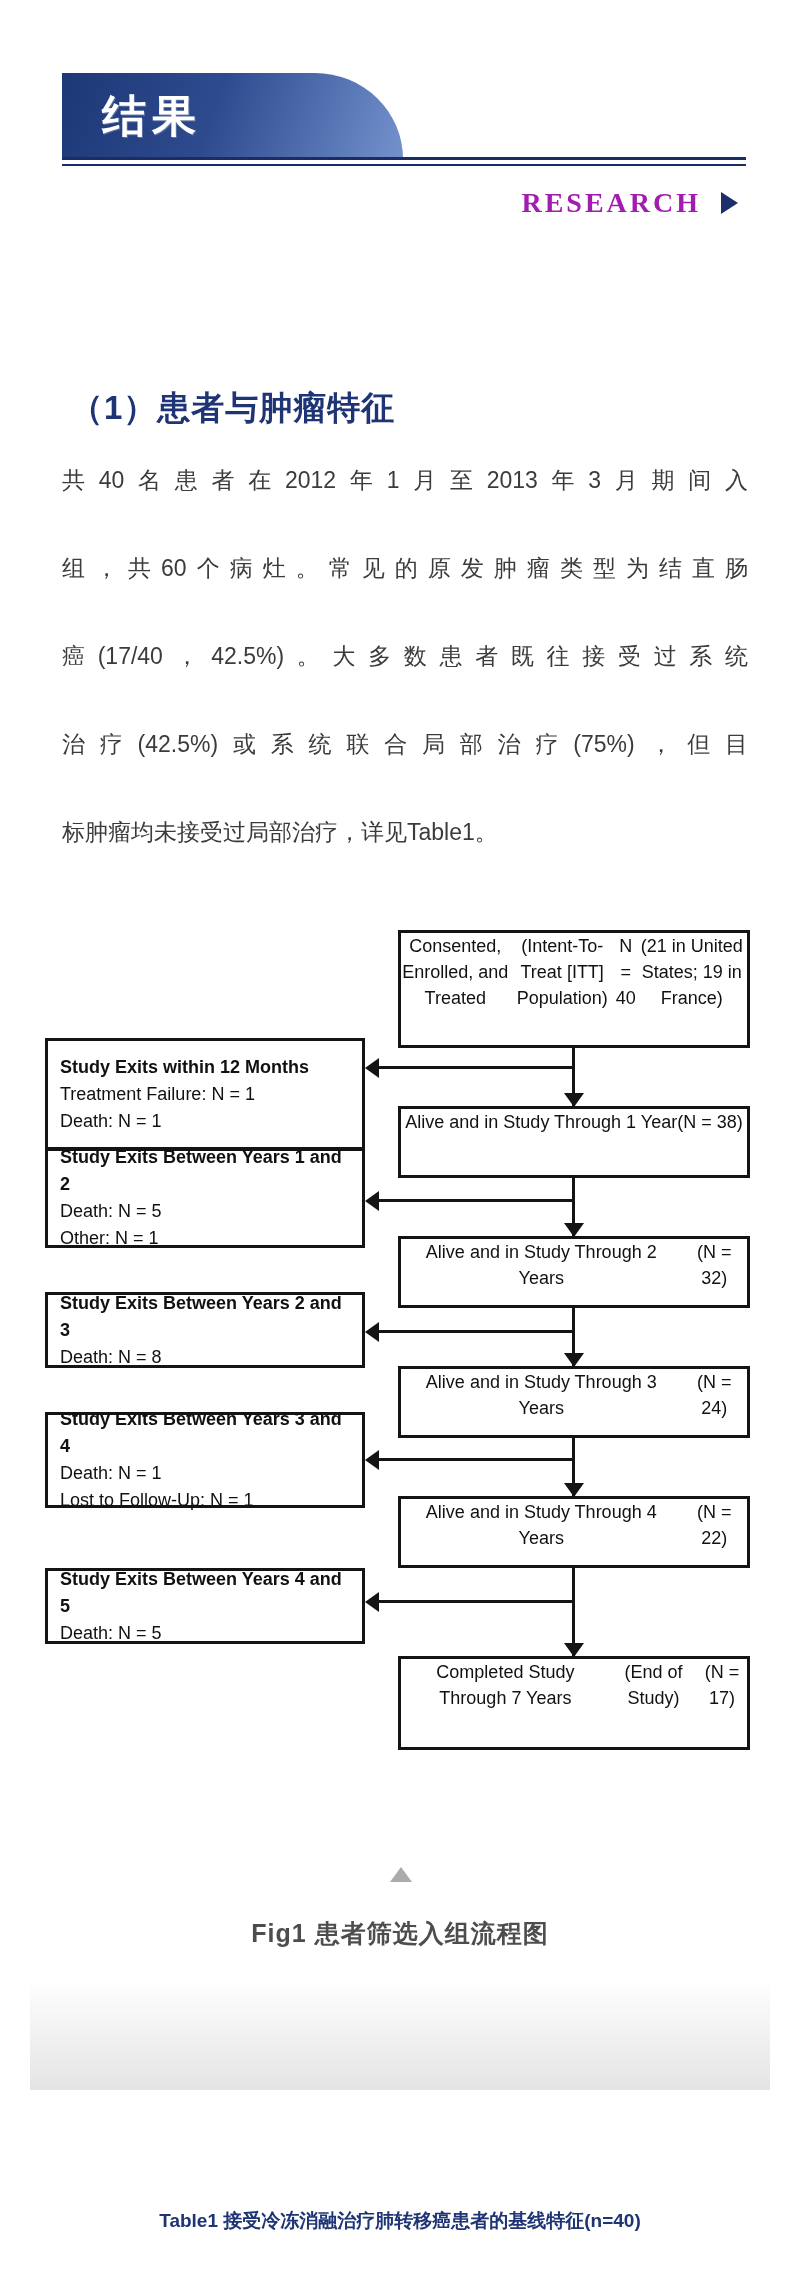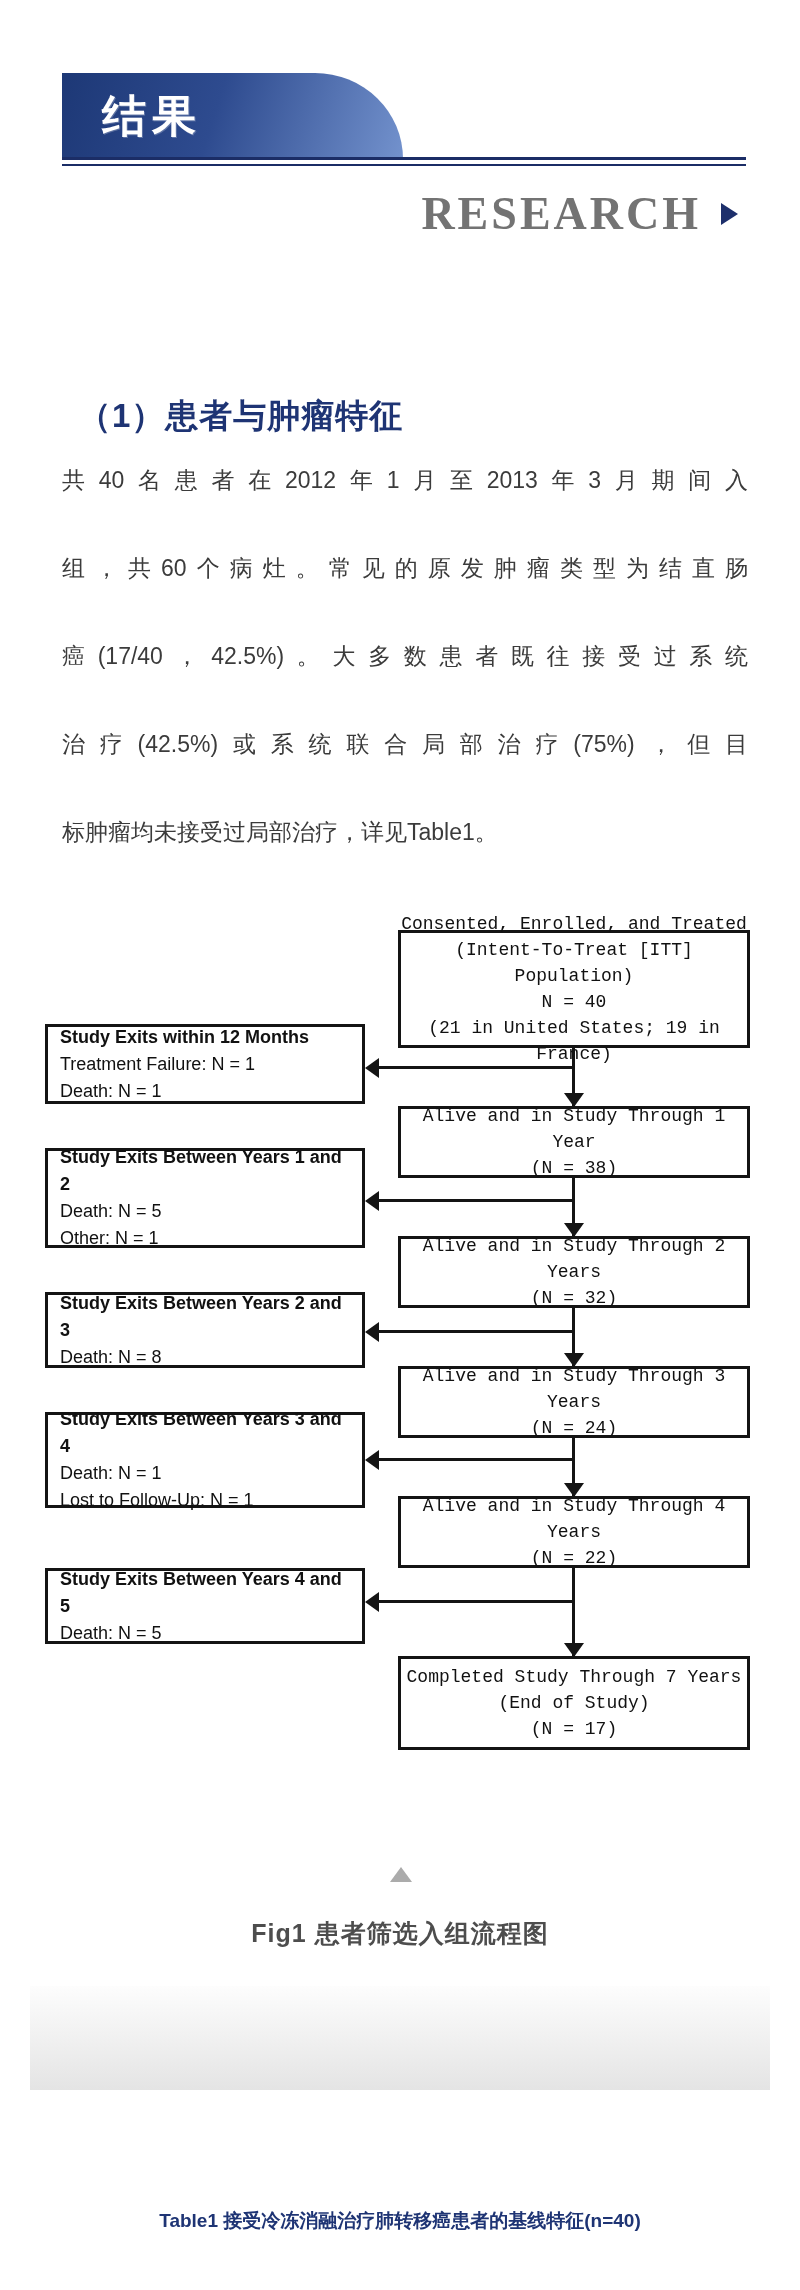--- a/index.html
+++ b/index.html
@@ -11,38 +11,38 @@
           background:linear-gradient(108deg,#1d3876 0%,#2e4b8f 45%,#7392cd 100%);
           border-top-right-radius:88px 86px;
           display:flex;align-items:center;padding-left:40px;box-sizing:border-box;}
   .banner-text{color:#ffffff;font-family:Liberation Sans, sans-serif;font-weight:bold;
                font-size:44px;letter-spacing:6px;text-shadow:1px 1px 0 rgba(255,255,255,.25);}
   .rule{position:absolute;left:62px;width:684px;background:#1b2d66;}
   .rule-thick{top:157px;height:3px;}
   .rule-thin{top:164px;height:2px;}
 
   .research{position:absolute;top:187px;right:62px;display:flex;align-items:center;gap:20px;}
-  .research-word{font-family:"Liberation Serif",serif;font-weight:bold;font-size:46px;
-                 letter-spacing:3px;color:#737373;}
+  .research-word{font-family:"Liberation Serif",serif;font-weight:bold;font-size:28px;
+                 letter-spacing:3px;color:#a21caf;}
   .research-arrow{width:0;height:0;border-left:17px solid #1d2f6b;
                   border-top:11px solid transparent;border-bottom:11px solid transparent;}
 
   
-  .heading{position:absolute;left:70px;top:386px;margin:8px;font-size:33px;line-height:44px;
+  .heading{position:absolute;left:70px;top:386px;margin:0;font-size:33px;line-height:44px;
            font-weight:bold;color:#1e3474;letter-spacing:1px;}
   .para{position:absolute;left:62px;top:436px;width:686px;}
   .pline{height:88px;line-height:88px;font-size:23px;color:#3b3b3b;
          text-align:justify;text-align-last:justify;}
   .pline-last{text-align-last:left;}
 
   
   .flow{position:absolute;left:0;top:930px;width:800px;height:826px;color:#111111;}
   .mbox{position:absolute;left:398px;width:352px;border:3px solid #141414;background:#fff;
-        box-sizing:border-box;display:flex;flex-direction:column;justify-content:center;
-        text-align:center;font-size:18px;line-height:26px;font-family:Liberation Mono, monospace;}
+        box-sizing:border-box;display:flex;flex-direction:row;justify-content:center;
+        text-align:center;font-size:18px;line-height:26px;}
   .ebox{position:absolute;left:45px;width:320px;border:3px solid #141414;background:#fff;
         box-sizing:border-box;display:flex;flex-direction:column;justify-content:center;
         font-size:18px;line-height:27px;padding:0 12px;}
   .etitle{font-weight:bold;}
   .vline{position:absolute;left:572px;width:3px;background:#141414;}
   .hline{position:absolute;left:378px;width:196px;height:3px;background:#141414;}
   .adown{position:absolute;left:564px;width:0;height:0;
          border-left:10px solid transparent;border-right:10px solid transparent;
          border-top:14px solid #141414;}
   .aleft{position:absolute;left:365px;width:0;height:0;
@@ -111,21 +111,21 @@
     <div class="mbox" style="top:566px;height:72px">
       <div>Alive and in Study Through 4 Years</div>
       <div>(N = 22)</div>
     </div>
     <div class="mbox" style="top:726px;height:94px">
       <div>Completed Study Through 7 Years</div>
       <div>(End of Study)</div>
       <div>(N = 17)</div>
     </div>
 
-    <div class="ebox" style="top:94px;height:80px">
+    <div class="ebox" style="top:108px;height:112px">
       <div class="etitle">Study Exits within 12 Months</div>
       <div>Treatment Failure: N = 1</div>
       <div>Death: N = 1</div>
     </div>
     <div class="ebox" style="top:218px;height:100px">
       <div class="etitle">Study Exits Between Years 1 and 2</div>
       <div>Death: N = 5</div>
       <div>Other: N = 1</div>
     </div>
     <div class="ebox" style="top:362px;height:76px">

